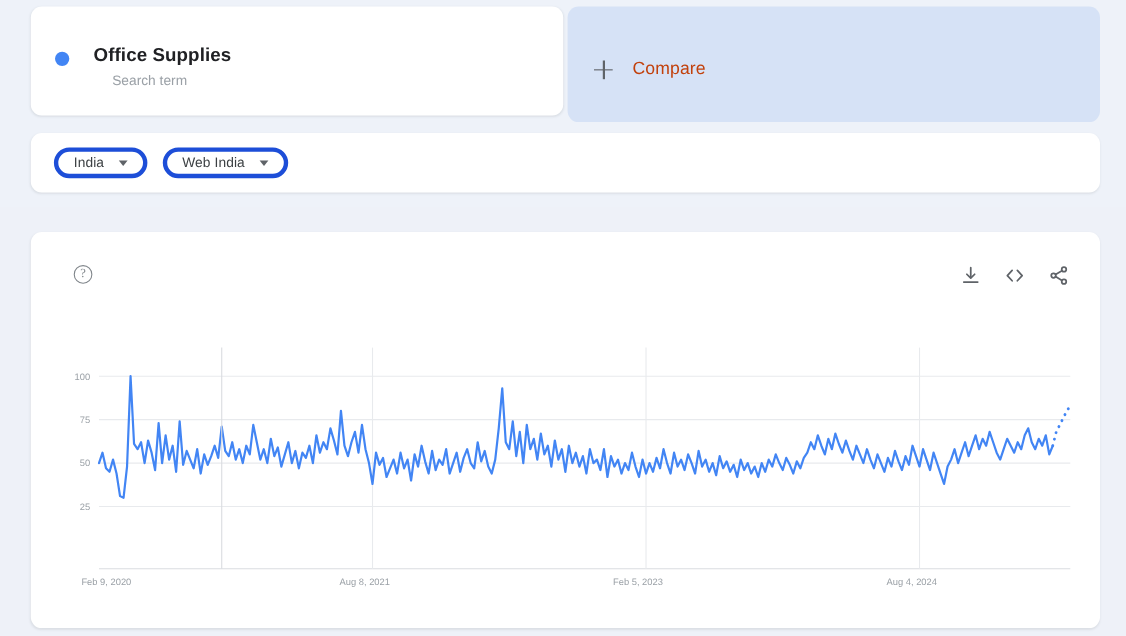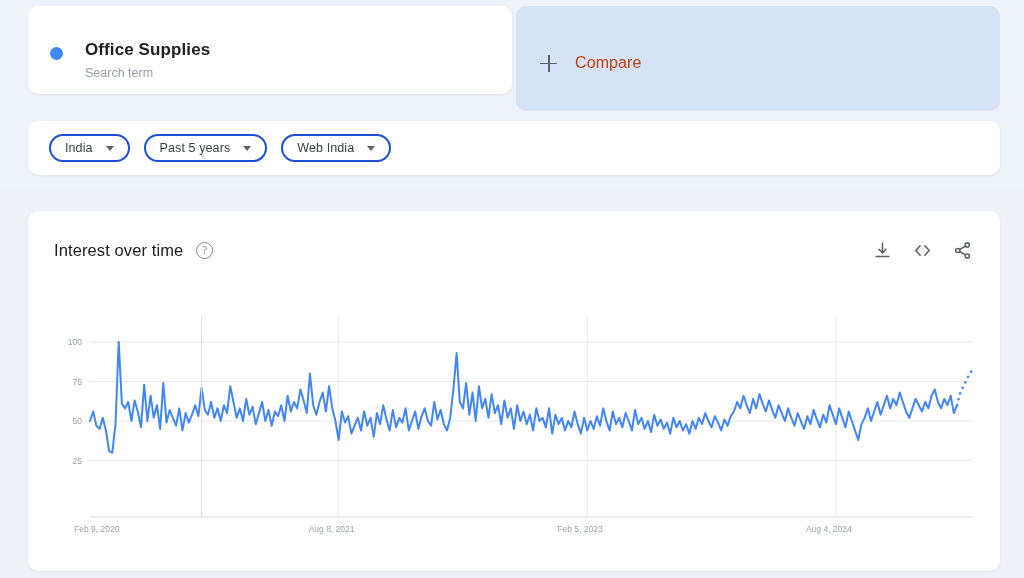--- a/index.html
+++ b/index.html
@@ -24,21 +24,21 @@
     position: absolute;
     left: 0; top: 0;
     width: 1024px;
     height: 188px;
     background: #eef2f9;
   }
 
   .term-card {
     position: absolute;
     left: 28px; top: 6px;
-    width: 484px; height: 88px;
+    width: 484px; height: 99px;
     background: #ffffff;
     border-radius: 10px;
     box-shadow: 0 1px 2px rgba(60,64,67,.10);
   }
   .term-row {
     position: absolute;
     left: 22px; top: 34px;
     display: flex;
     align-items: flex-start;
   }
@@ -55,20 +55,21 @@
     font-weight: bold;
     color: #202124;
     line-height: 20px;
     letter-spacing: .1px;
   }
   .term-sub {
     font-size: 12.5px;
     color: #9aa0a6;
     line-height: 16px;
     margin-top: 5px;
+    margin-left: 17px;
   }
 
   .compare-card {
     position: absolute;
     left: 516px; top: 6px;
     width: 484px; height: 105px;
     background: #d6e2f6;
     border-radius: 10px;
     cursor: pointer;
   }
@@ -108,21 +109,21 @@
     box-shadow: 0 1px 2px rgba(60,64,67,.10);
   }
   .filters {
     position: absolute;
     left: 21px; top: 13px;
     display: flex;
     gap: 14px;
   }
   .pill {
     height: 28px;
-    border: 2px solid #1d4ed8;
+    border: 4px solid #1d4ed8;
     border-radius: 16px;
     display: flex;
     align-items: center;
     padding: 0 14px;
     background: #fff;
     cursor: pointer;
     white-space: nowrap;
   }
   .pill-label {
     font-size: 12.5px;
@@ -230,38 +231,33 @@
   </div>
 
   <div class="filter-card">
     <div class="filters">
 
       <div class="pill">
         <span class="pill-label">India</span>
         <span class="caret"></span>
       </div>
 
-      <div class="pill">
-        <span class="pill-label">Past 5 years</span>
-        <span class="caret"></span>
-      </div>
 
 
       <div class="pill">
         <span class="pill-label">Web India</span>
         <span class="caret"></span>
       </div>
 
     </div>
   </div>
 
   <div class="chart-card">
 
     <div class="chart-head">
-      <span class="chart-title">Interest over time</span>
       <span class="help-icon">?</span>
     </div>
 
     <div class="chart-actions">
       <span class="act-icon">
         <svg viewBox="0 0 24 24" width="19" height="19" fill="none" stroke="#5f6368" stroke-width="2" stroke-linecap="round" stroke-linejoin="round">
           <path d="M12 3v11"></path>
             <path d="M7.5 10.5 12 15l4.5-4.5"></path>
             <path d="M4 19.5h16"></path>
         </svg>

